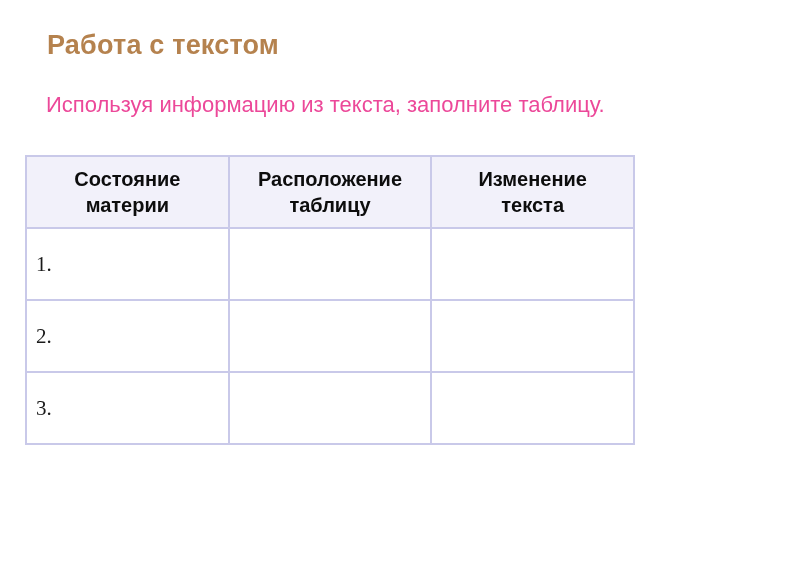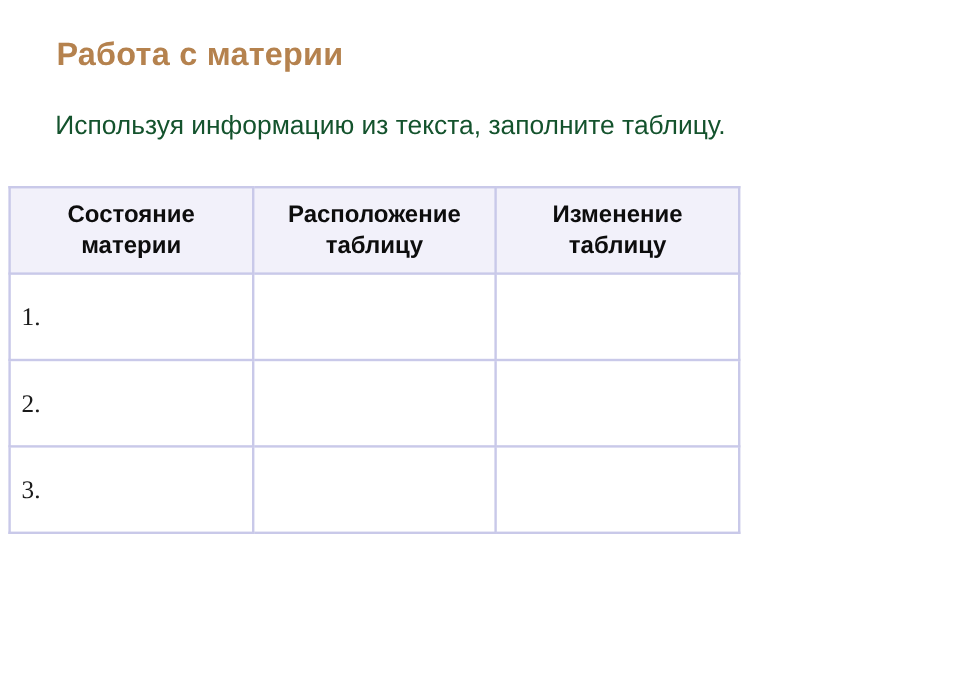--- a/index.html
+++ b/index.html
@@ -20,25 +20,25 @@
     font-size: 27px;
     font-weight: bold;
     color: #b5824e;
     letter-spacing: 0.2px;
   }
   .slide-subtitle {
     position: absolute;
     left: 46px; top: 92px;
     font-size: 22px;
     font-weight: normal;
-    color: #14532d;
+    color: #ec4899;
   }
   table.fill-table {
     position: absolute;
-    left: 7px; top: 155px;
+    left: 25px; top: 155px;
     width: 610px;
     border-collapse: collapse;
     table-layout: fixed;
   }
   table.fill-table th,
   table.fill-table td {
     border: 2px solid #c9c9e9;
   }
   table.fill-table th {
     height: 72px;
@@ -63,33 +63,33 @@
     color: #1a1a1a;
     text-align: left;
     padding-left: 9px;
   }
 </style>
 </head>
 <body>
 
 <div class="slide">
 
-  <h1 class="slide-title">Работа с материи</h1>
+  <h1 class="slide-title">Работа с текстом</h1>
 
   <p class="slide-subtitle">Используя информацию из текста, заполните таблицу.</p>
 
   <table class="fill-table">
     <thead>
       <tr>
         <th>Состояние
 материи</th>
         <th>Расположение
 таблицу</th>
         <th>Изменение
-таблицу</th>
+текста</th>
       </tr>
     </thead>
     <tbody>
       <tr>
         <td class="row-number-cell">1.</td>
         <td></td>
         <td></td>
       </tr>
       <tr>
         <td class="row-number-cell">2.</td>

